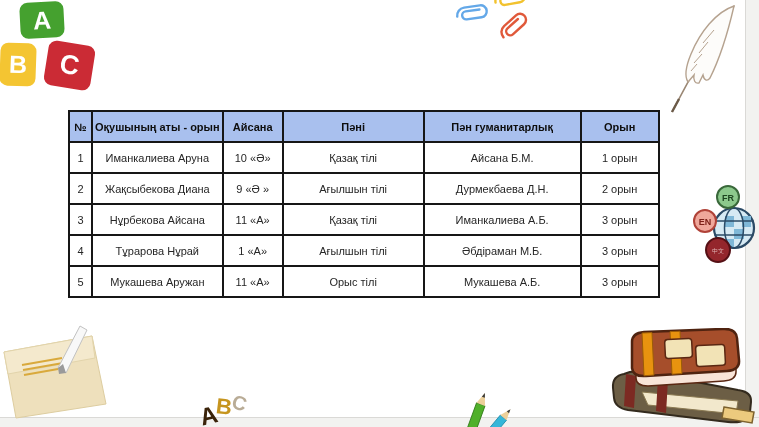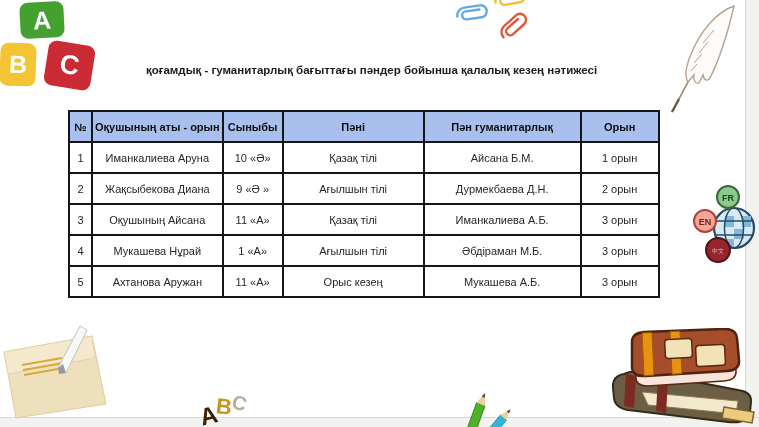--- a/index.html
+++ b/index.html
@@ -46,37 +46,36 @@
 </style>
 </head>
 <body>
 
 <div>
 
   <div class="edge-right"></div>
   <div class="edge-bottom"></div>
 
   <div class="title">
-    <div>қоғамдық - гуманитарлық бағыттағы пәндер бойынша қалалық кезең нәтижесі</div>
   </div>
 
   <table class="results">
     <colgroup>
       <col class="col-num">
         <col class="col-name">
         <col class="col-class">
       <col class="col-subject">
         <col class="col-teacher">
         <col class="col-place">
     </colgroup>
     <thead>
       <tr>
         <th>№</th>
         <th>Оқушының аты - орын</th>
-        <th>Сыныбы</th>
+        <th>Айсана</th>
         <th>Пәні</th>
         <th>Пән гуманитарлық</th>
         <th>Орын</th>
       </tr>
     </thead>
     <tbody>
       <tr>
         <td>1</td>
         <td>Иманкалиева Аруна</td>
         <td>10 «Ә»</td>
@@ -87,39 +86,39 @@
       <tr>
         <td>2</td>
         <td>Жақсыбекова Диана</td>
         <td>9 «Ә »</td>
         <td>Ағылшын тілі</td>
         <td>Дурмекбаева Д.Н.</td>
         <td>2 орын</td>
       </tr>
       <tr>
         <td>3</td>
-        <td>Оқушының Айсана</td>
+        <td>Нұрбекова Айсана</td>
         <td>11 «А»</td>
         <td>Қазақ тілі</td>
         <td>Иманкалиева А.Б.</td>
         <td>3 орын</td>
       </tr>
       <tr>
         <td>4</td>
-        <td>Мукашева Нұрай</td>
+        <td>Тұрарова Нұрай</td>
         <td>1 «А»</td>
         <td>Ағылшын тілі</td>
         <td>Әбдіраман М.Б.</td>
         <td>3 орын</td>
       </tr>
       <tr>
         <td>5</td>
-        <td>Ахтанова Аружан</td>
+        <td>Мукашева Аружан</td>
         <td>11 «А»</td>
-        <td>Орыс кезең</td>
+        <td>Орыс тілі</td>
         <td>Мукашева А.Б.</td>
         <td>3 орын</td>
       </tr>
     </tbody>
   </table>
 
   <div class="deco abc-blocks">
     <div class="block block-a" style="background:#45a12f">
         <span>A</span>
       </div>

